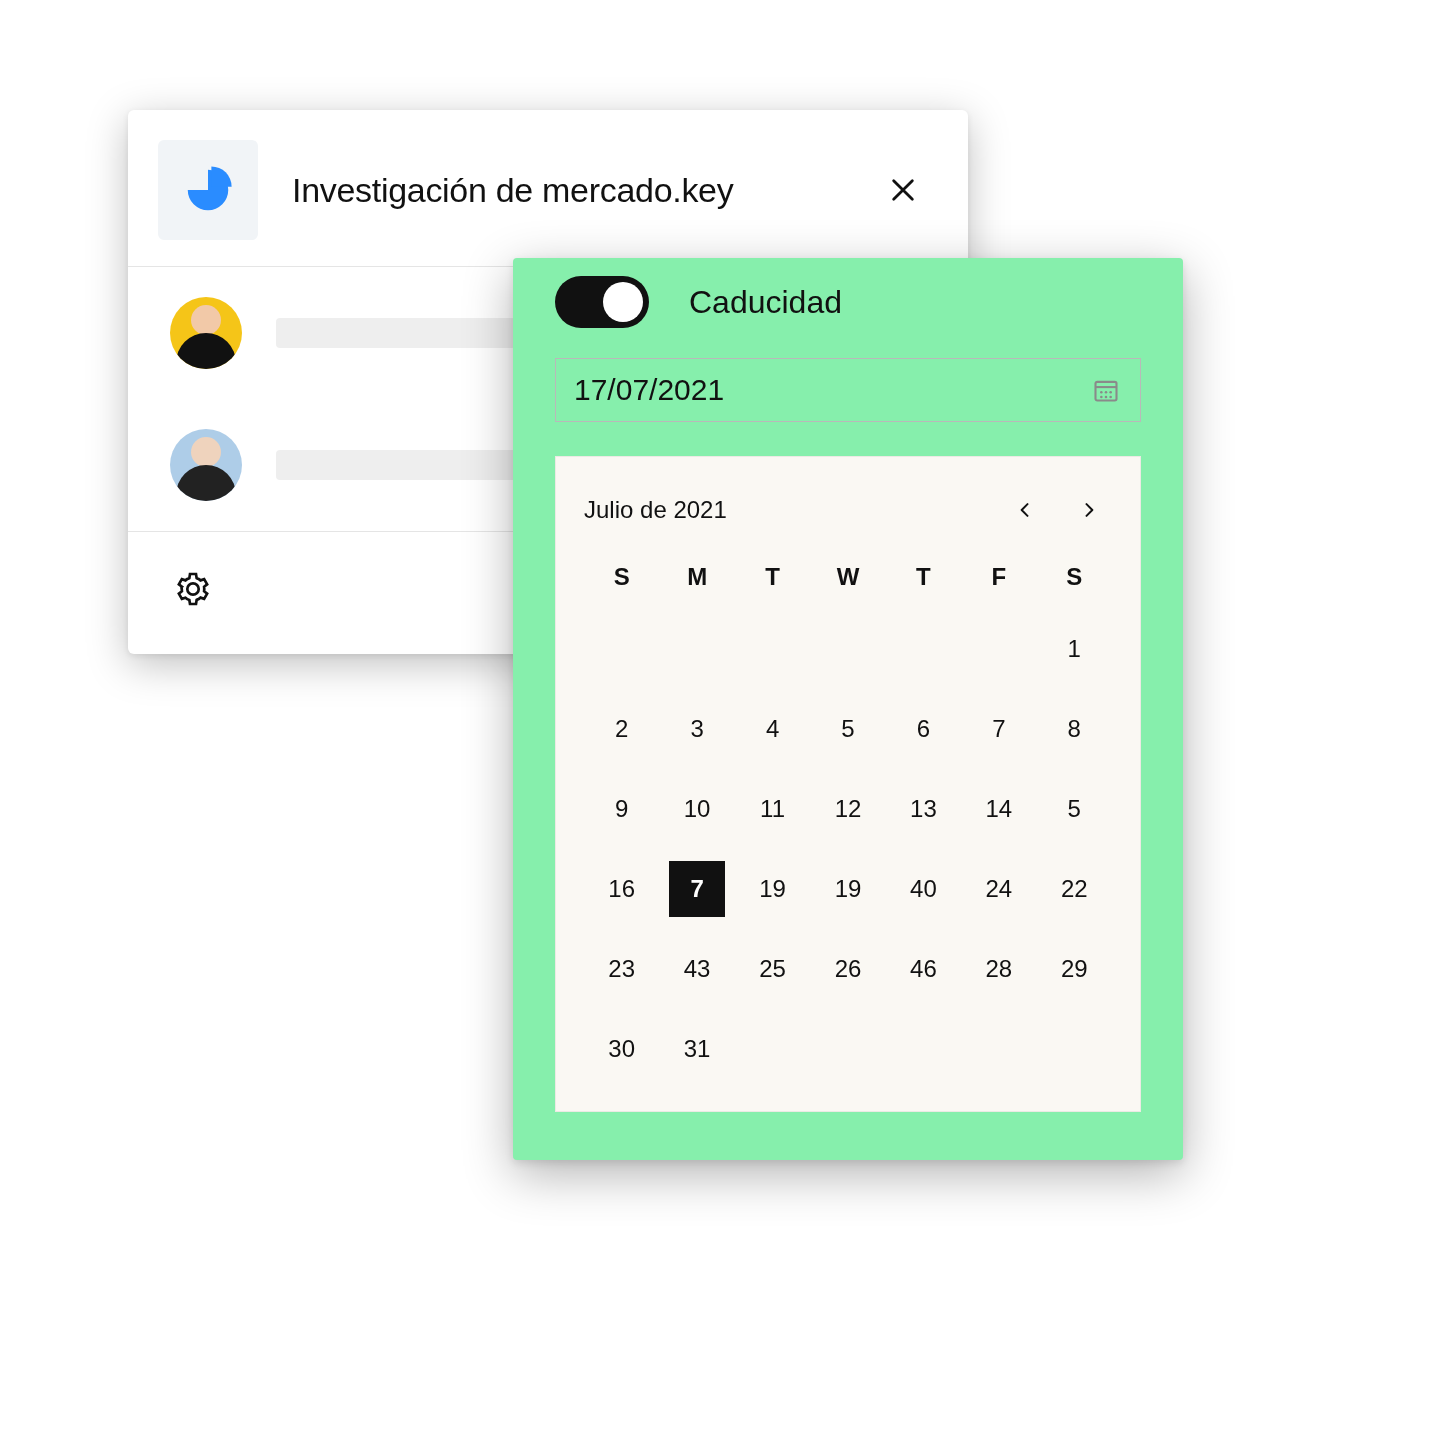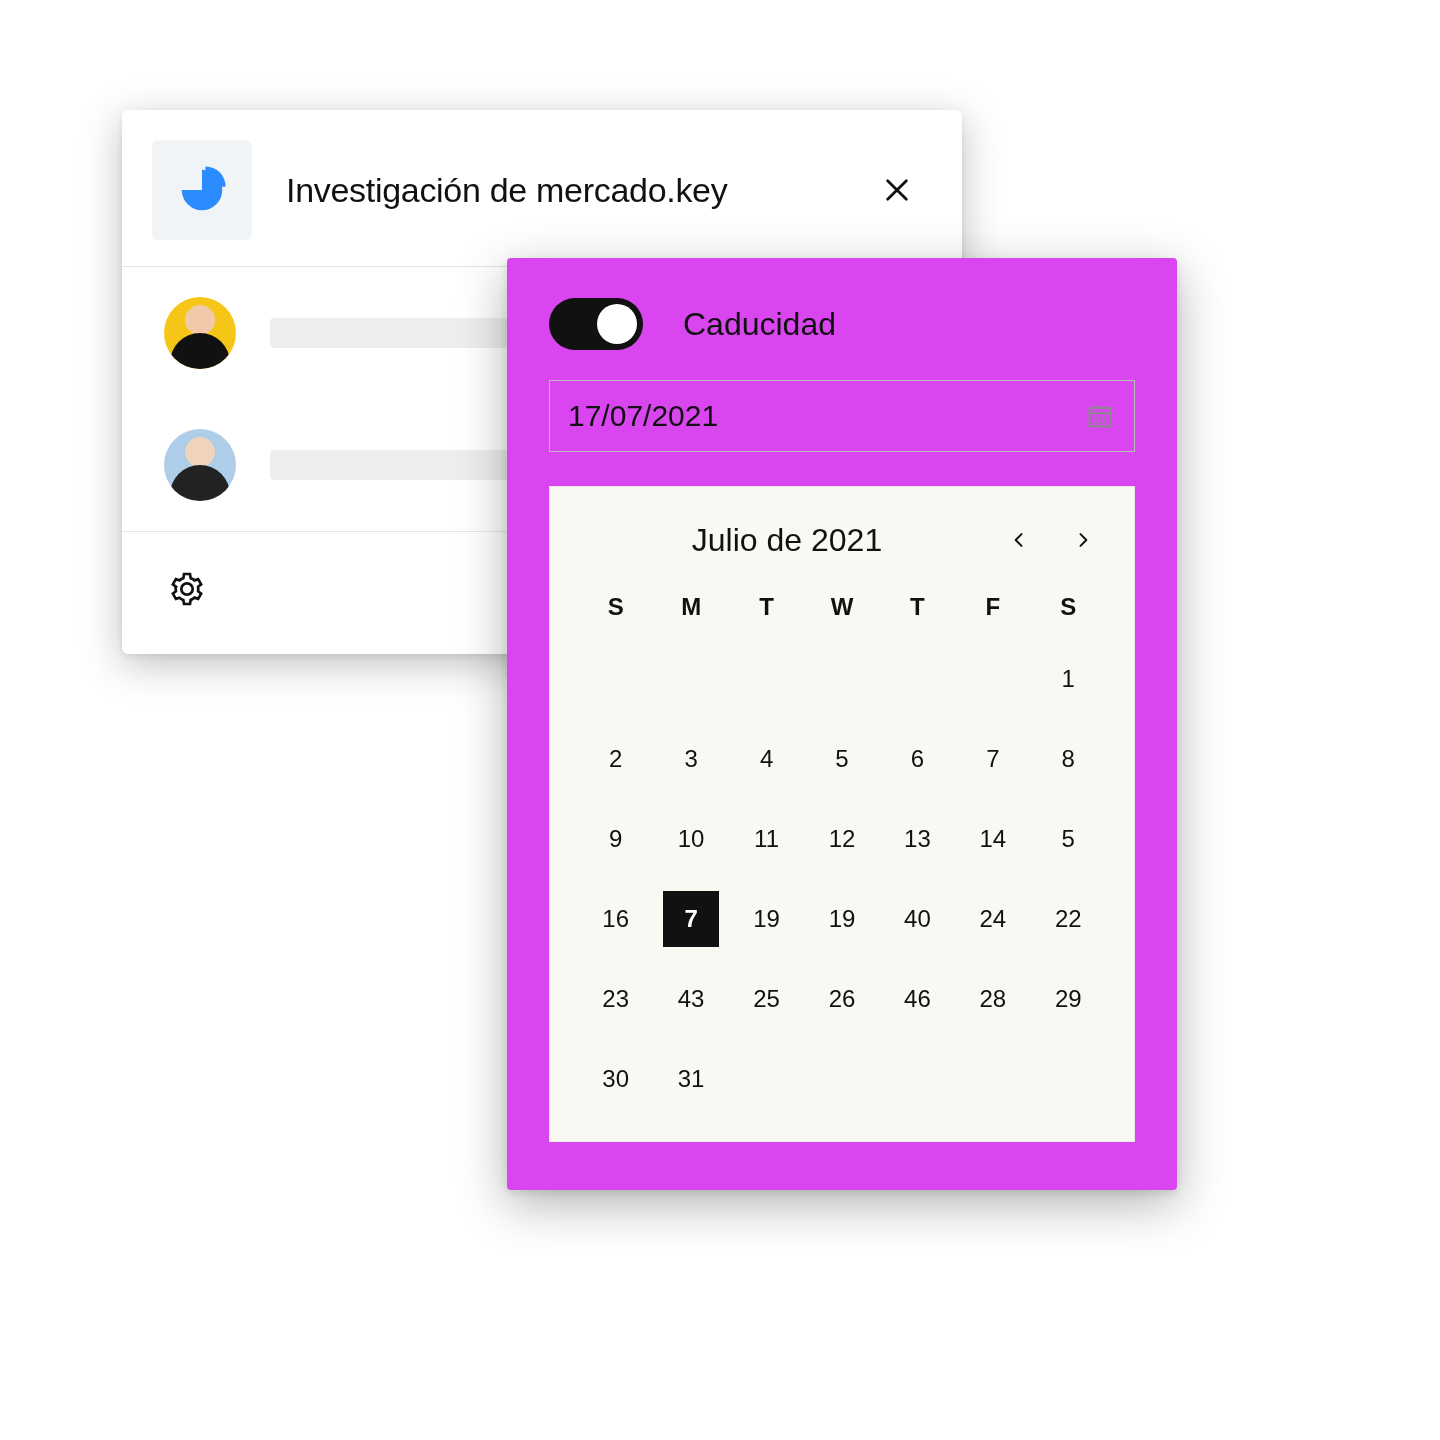--- a/index.html
+++ b/index.html
@@ -5,21 +5,21 @@
   * { box-sizing: border-box; margin: 0; padding: 0; }
   body {
     font-family: -apple-system, BlinkMacSystemFont, "Segoe UI", Helvetica, Arial, sans-serif;
     width: 1440px;
     height: 1440px;
     background: #fff;
     position: relative;
   }
   .stage {
     position: absolute;
-    left: 122px;
+    left: 128px;
     top: 110px;
     width: 1100px;
     height: 1180px;
     text-decoration: underline;
   }
   
   .share-panel {
     position: absolute;
     left: 0;
     top: 0;
@@ -101,25 +101,25 @@
     display:flex;align-items:center;justify-content:center;
     cursor:pointer;
   }
 
   
   .date-panel {
     position: absolute;
     left: 385px;
     top: 148px;
     width: 670px;
-    background: #d946ef;
+    background: #86efac;
     border-radius: 4px;
     box-shadow: 0 14px 50px rgba(0,0,0,0.30), 0 3px 8px rgba(0,0,0,0.10);
     z-index: 2;
-    padding: 40px 42px 48px 42px;
+    padding: 18px 42px 48px 42px;
   }
   .toggle-row {
     display:flex;
     align-items:center;
     gap: 40px;
     margin-bottom: 30px;
   }
   .toggle {
     width: 94px;
     height: 52px;
@@ -137,21 +137,21 @@
     border-radius:50%;
   }
   .toggle-label {
     font-size: 32px;
     color:#111;
   }
   .date-input-wrap {
     display:flex;
     align-items:center;
     border:1.5px solid #b9b9b9;
-    height: 72px;
+    height: 64px;
     padding: 0 18px;
     margin-bottom: 34px;
   }
   .date-input {
     flex:1;
     font-size: 30px;
     color:#111;
   }
   .cal-icon-btn {
     width:32px;height:32px;
@@ -163,24 +163,23 @@
     border:1.5px solid #eceae4;
     background:#faf8f3;
     padding: 30px 28px 22px 28px;
   }
   .cal-head-row {
     display:flex;
     align-items:center;
     margin-bottom: 18px;
   }
   .cal-month {
-    font-size: 32px;
+    font-size: 24px;
     color:#111;
     flex:1;
-    text-align:center;
   }
   .nav-btn {
     width:46px;height:46px;
     display:flex;align-items:center;justify-content:center;
     cursor:pointer;
   }
   .cal-grid {
     display:grid;
     grid-template-columns: repeat(7, 1fr);
     text-align:center;

